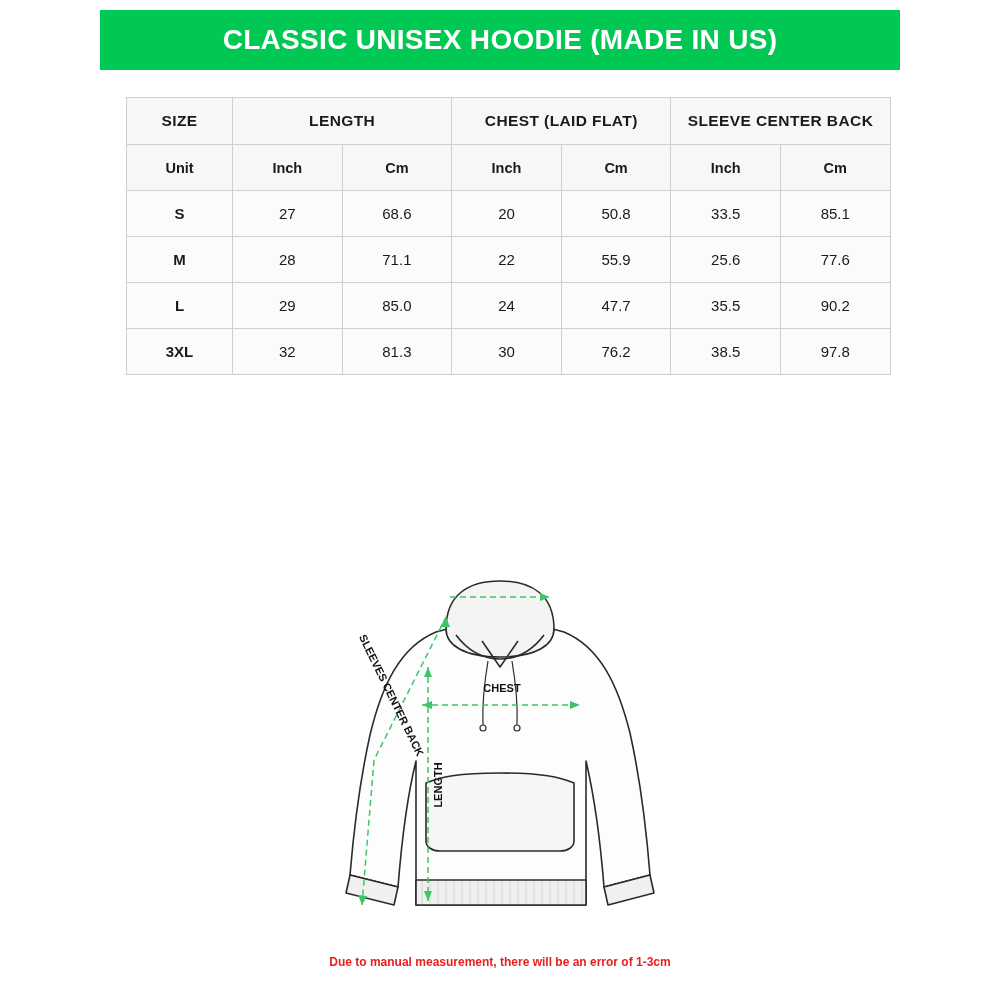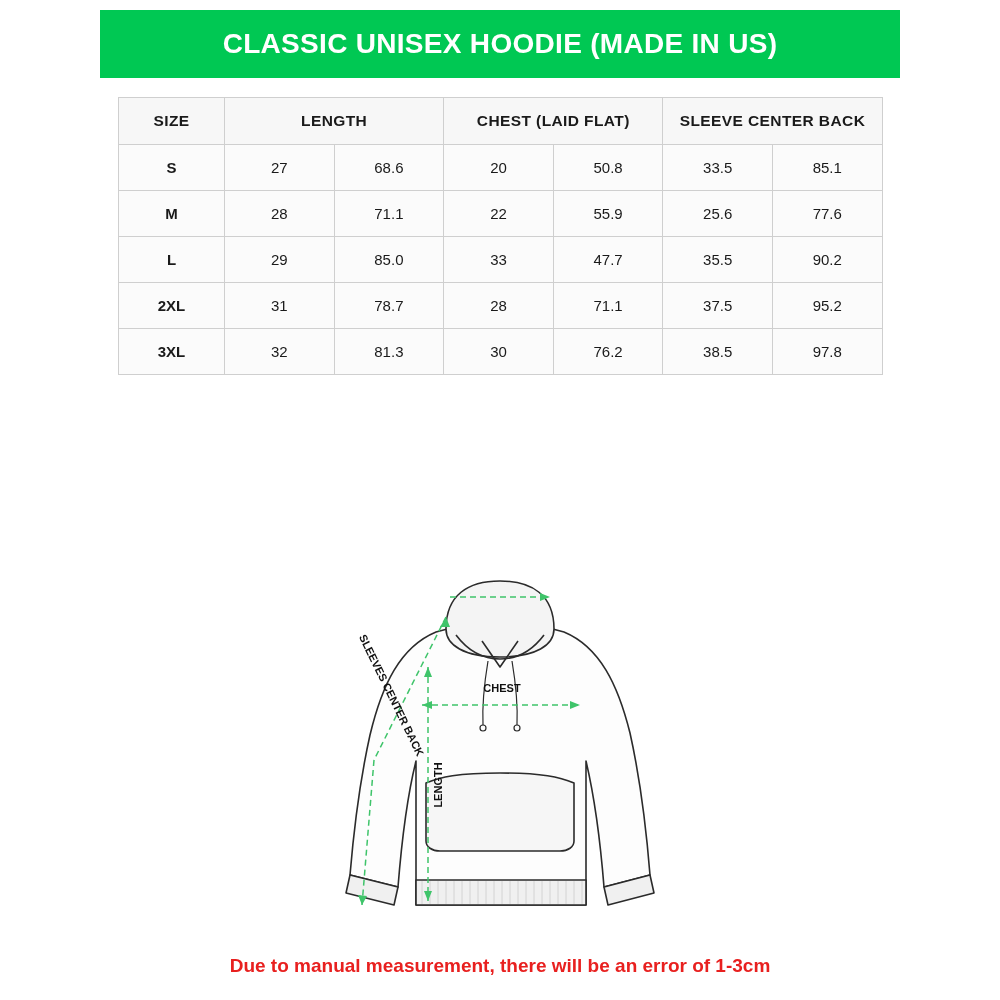--- a/index.html
+++ b/index.html
@@ -15,21 +15,21 @@
     position: relative;
     overflow: hidden;
   }
 
   
   .header-banner {
     position: absolute;
     left: 100px;
     top: 10px;
     width: 800px;
-    height: 68px;
+    height: 60px;
     background: #00c853;
     display: flex;
     align-items: center;
     justify-content: center;
   }
   .header-title {
     color: #ffffff;
     font-size: 28px;
     font-weight: bold;
     letter-spacing: 0.3px;
@@ -41,20 +41,21 @@
   .size-table-wrap {
     position: absolute;
     left: 118px;
     top: 97px;
     width: 764px;
   }
   table.size-table {
     border-collapse: collapse;
     width: 100%;
     table-layout: fixed;
+    margin-left: 8px;
   }
   table.size-table td {
     border: 1px solid #cfcfcf;
     text-align: center;
     vertical-align: middle;
     font-size: 15px;
     color: #1a1a1a;
     background: #fbfbfb;
     height: 45px;
     padding: 0;
@@ -90,21 +91,21 @@
   .illustration svg { display: block; }
 
   
   .footer-note {
     position: absolute;
     left: 0;
     top: 955px;
     width: 1000px;
     text-align: center;
     color: #e8201f;
-    font-size: 19px;
+    font-size: 12px;
     font-weight: bold;
   }
 </style>
 </head>
 <body>
 
 <div class="header-banner">
   <div class="header-title">CLASSIC UNISEX HOODIE (MADE IN US)</div>
 </div>
 
@@ -119,20 +120,29 @@
         <col class="c-val">
         <col class="c-val">
     </colgroup>
     <tbody>
       <tr class="head-row">
         <td>SIZE</td>
         <td colspan="2">LENGTH</td>
         <td colspan="2">CHEST (LAID FLAT)</td>
         <td colspan="2">SLEEVE CENTER BACK</td>
       </tr>
+      <tr class="unit-row">
+        <td>Unit</td>
+        <td>Inch</td>
+        <td>Cm</td>
+        <td>Inch</td>
+        <td>Cm</td>
+        <td>Inch</td>
+        <td>Cm</td>
+      </tr>
 
       <tr>
         <td class="size-cell">S</td>
         <td>27</td>
         <td>68.6</td>
         <td>20</td>
         <td>50.8</td>
         <td>33.5</td>
         <td>85.1</td>
       </tr>
@@ -142,33 +152,24 @@
         <td>71.1</td>
         <td>22</td>
         <td>55.9</td>
         <td>25.6</td>
         <td>77.6</td>
       </tr>
       <tr>
         <td class="size-cell">L</td>
         <td>29</td>
         <td>85.0</td>
-        <td>33</td>
+        <td>24</td>
         <td>47.7</td>
         <td>35.5</td>
         <td>90.2</td>
-      </tr>
-      <tr>
-        <td class="size-cell">2XL</td>
-        <td>31</td>
-        <td>78.7</td>
-        <td>28</td>
-        <td>71.1</td>
-        <td>37.5</td>
-        <td>95.2</td>
       </tr>
       <tr>
         <td class="size-cell">3XL</td>
         <td>32</td>
         <td>81.3</td>
         <td>30</td>
         <td>76.2</td>
         <td>38.5</td>
         <td>97.8</td>
       </tr>

